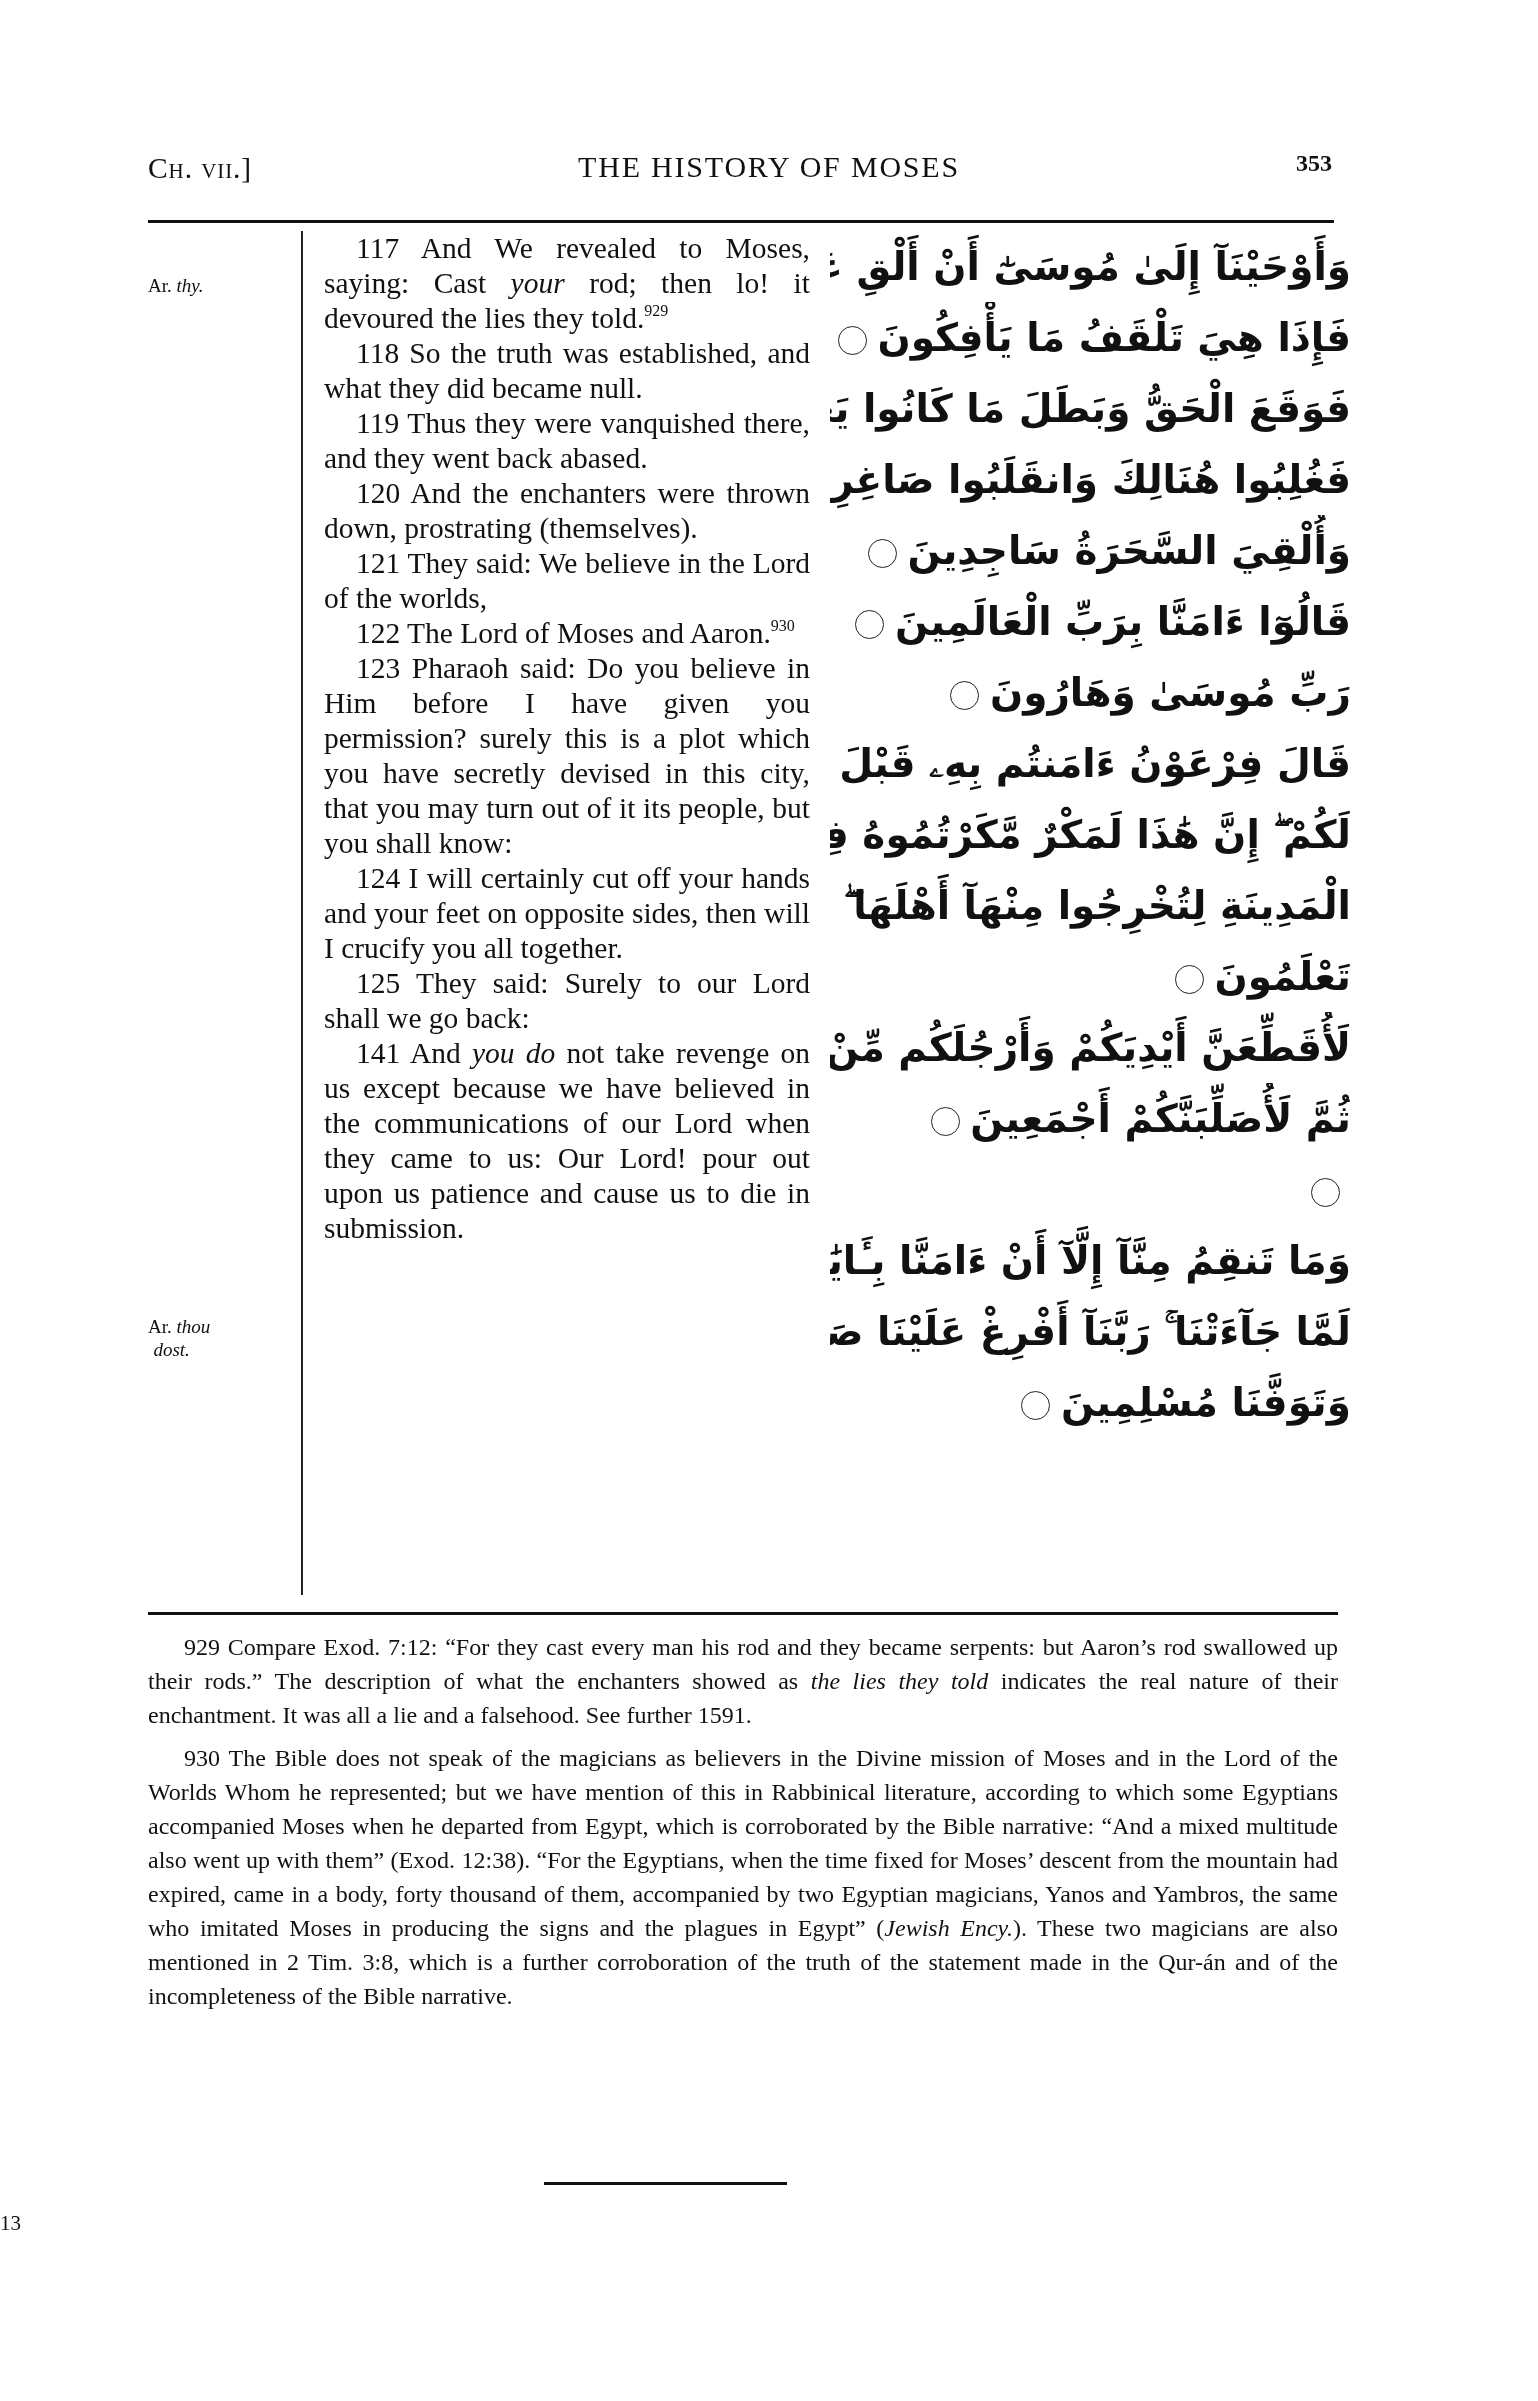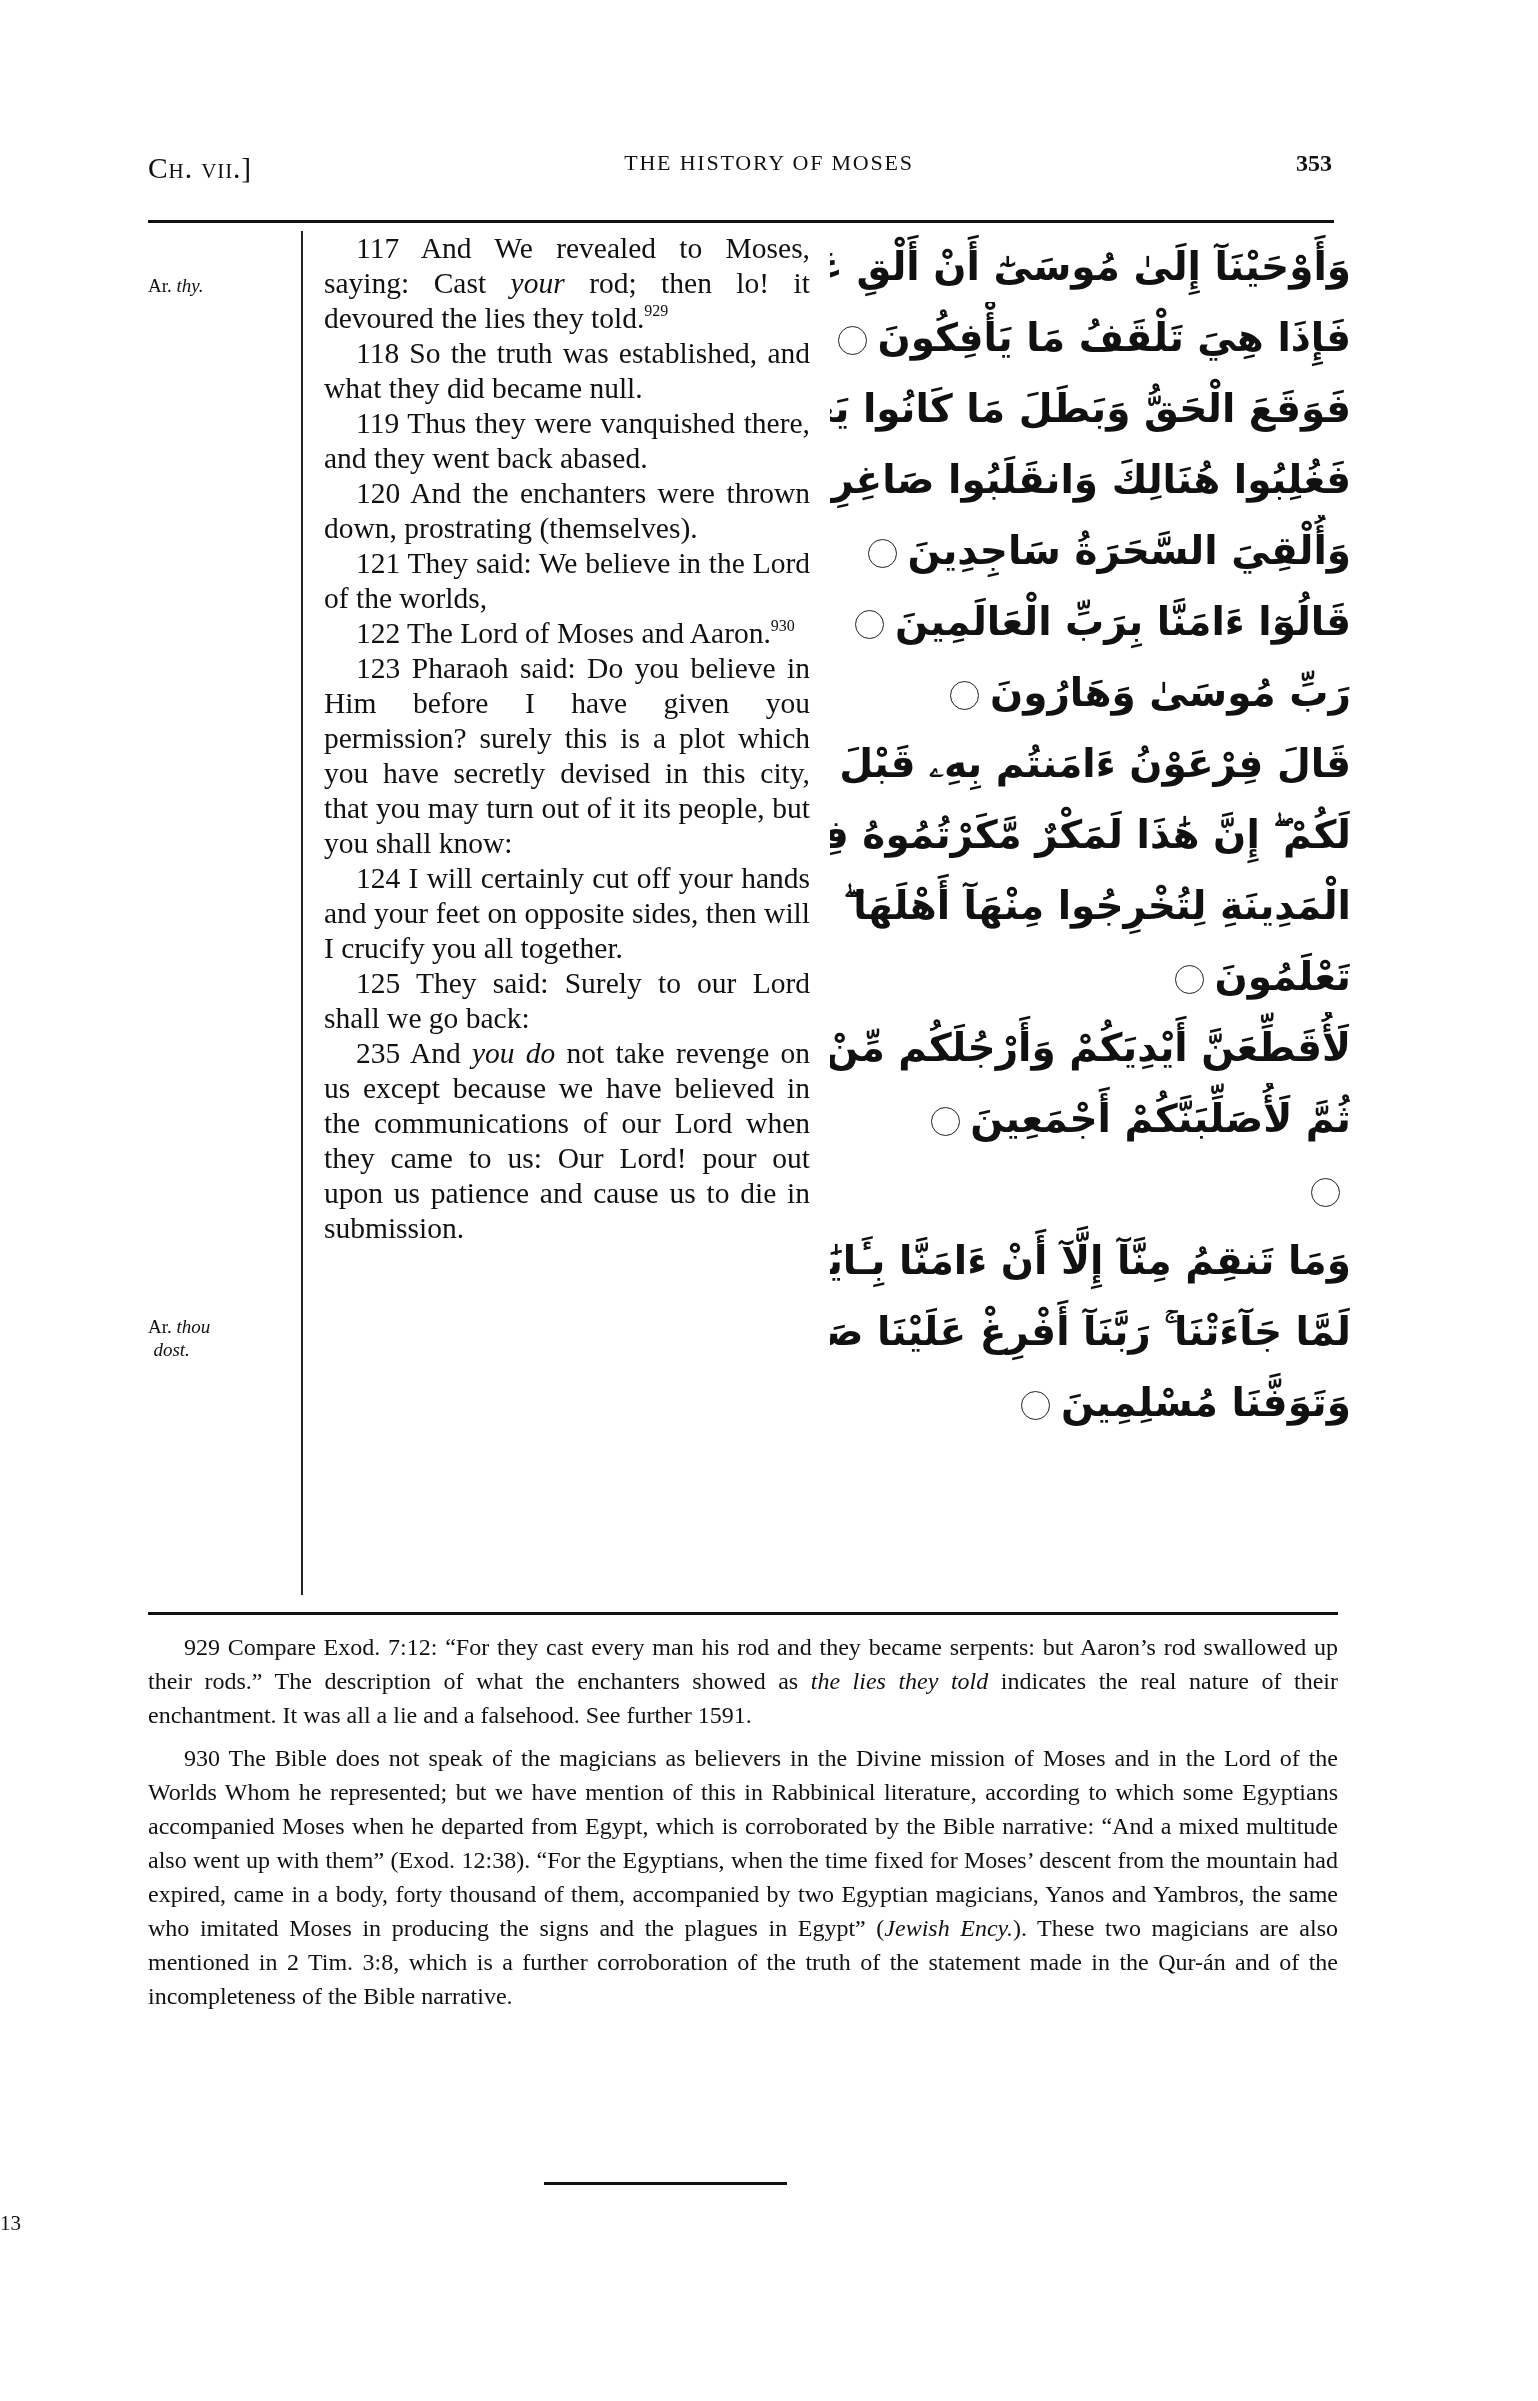--- a/index.html
+++ b/index.html
@@ -1,21 +1,21 @@
 <!DOCTYPE html>
 <html style="font-size:14.3px"><head>
 <meta charset="utf-8">
 <style>
   html, body { margin: 0; padding: 0; background: #ffffff; }
   body { width: 1538px; height: 2401px; position: relative; overflow: hidden; color: #111; font-family: "Liberation Serif", "DejaVu Serif", serif; }
   .abs { position: absolute; }
 
   
   .rh-left { left: 148px; top: 152px; font-size: 29.5px; letter-spacing: 0.9px; font-variant: small-caps; }
-  .rh-center { left: 0; width: 1538px; top: 150px; text-align: center; font-size: 22px; letter-spacing: 1.8px; }
+  .rh-center { left: 0; width: 1538px; top: 150px; text-align: center; font-size: 30px; letter-spacing: 1.8px; }
   .rh-right { left: 1252px; width: 80px; top: 150px; text-align: right; font-size: 24px; font-weight: bold; }
   .rule-top { left: 148px; top: 220px; width: 1186px; height: 2.7px; background: #111; }
 
   
   .margin-note { left: 148px; width: 143px; font-size: 19px; line-height: 23px; }
   .margin-note i { font-style: italic; }
 
   
   .vrule { left: 301px; top: 231px; width: 1.8px; height: 1364px; background: #222; }
 
@@ -60,21 +60,21 @@
 <div class="abs english">
   <p class="verse"><span>117</span> <span>And We revealed to Moses, saying: Cast </span><i>your</i> <span>rod; then lo! it devoured the lies they told.</span><sup>929</sup></p>
   <p class="verse"><span>118</span> <span>So the truth was established, and what they did became null.</span></p>
   <p class="verse"><span>119</span> <span>Thus they were vanquished there, and they went back abased.</span></p>
   <p class="verse"><span>120</span> <span>And the enchanters were thrown down, prostrating (themselves).</span></p>
   <p class="verse"><span>121</span> <span>They said: We believe in the Lord of the worlds,</span></p>
   <p class="verse"><span>122</span> <span>The Lord of Moses and Aaron.</span><sup>930</sup></p>
   <p class="verse"><span>123</span> <span>Pharaoh said: Do you believe in Him before I have given you permission? surely this is a plot which you have secretly devised in this city, that you may turn out of it its people, but you shall know:</span></p>
   <p class="verse"><span>124</span> <span>I will certainly cut off your hands and your feet on opposite sides, then will I crucify you all together.</span></p>
   <p class="verse"><span>125</span> <span>They said: Surely to our Lord shall we go back:</span></p>
-  <p class="verse"><span>235</span> <span>And </span><i>you do</i><span> not take revenge on us except because we have believed in the communications of our Lord when they came to us: Our Lord! pour out upon us patience and cause us to die in submission.</span></p>
+  <p class="verse"><span>141</span> <span>And </span><i>you do</i><span> not take revenge on us except because we have believed in the communications of our Lord when they came to us: Our Lord! pour out upon us patience and cause us to die in submission.</span></p>
 </div>
 
 <div class="abs arabic" lang="ar">
   <div class="ar-line"><span>وَأَوْحَيْنَآ إِلَىٰ مُوسَىٰٓ أَنْ أَلْقِ عَصَاكَ</span></div>
   <div class="ar-line"><span>فَإِذَا هِيَ تَلْقَفُ مَا يَأْفِكُونَ</span><span class="ar-stop"></span></div>
   <div class="ar-line"><span>فَوَقَعَ الْحَقُّ وَبَطَلَ مَا كَانُوا يَعْمَلُونَ</span></div>
   <div class="ar-line"><span>فَغُلِبُوا هُنَالِكَ وَانقَلَبُوا صَاغِرِينَ</span></div>
   <div class="ar-line"><span>وَأُلْقِيَ السَّحَرَةُ سَاجِدِينَ</span><span class="ar-stop"></span></div>
   <div class="ar-line"><span>قَالُوٓا ءَامَنَّا بِرَبِّ الْعَالَمِينَ</span><span class="ar-stop"></span></div>
   <div class="ar-line"><span>رَبِّ مُوسَىٰ وَهَارُونَ</span><span class="ar-stop"></span></div>

